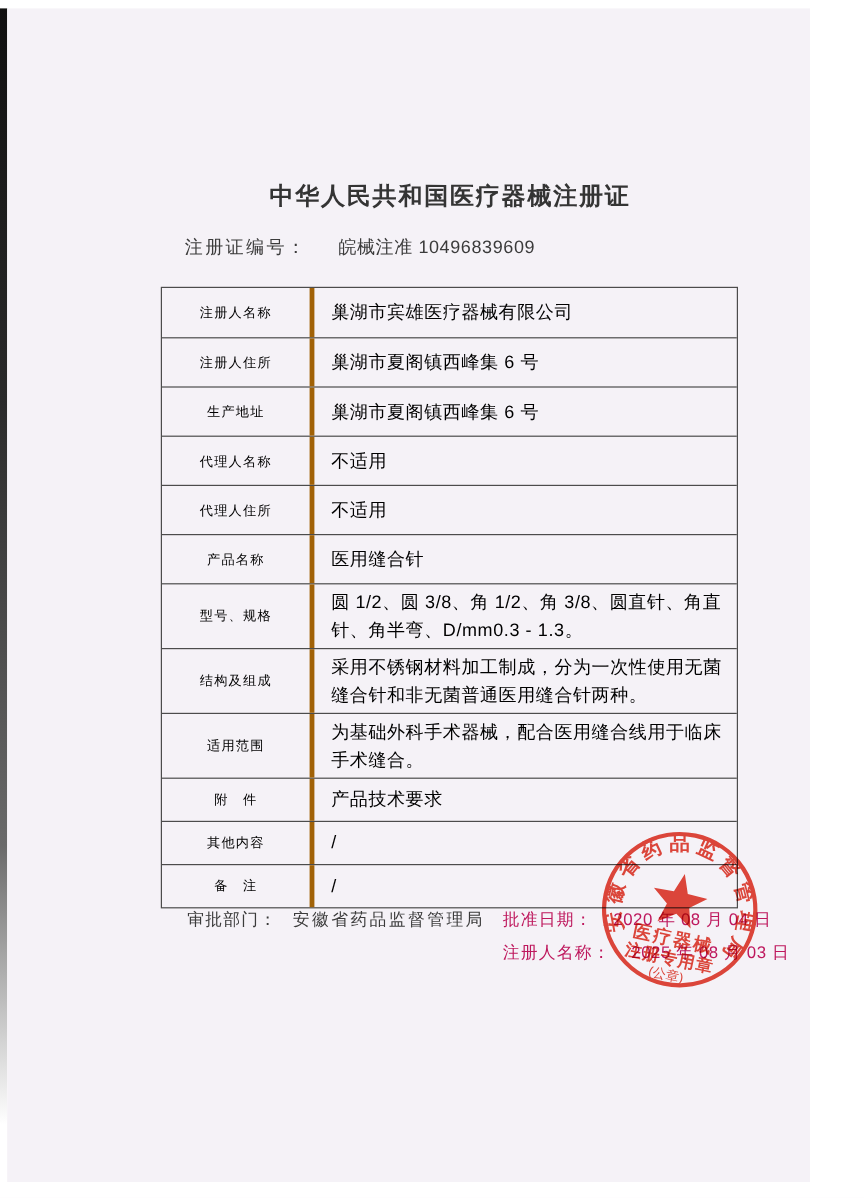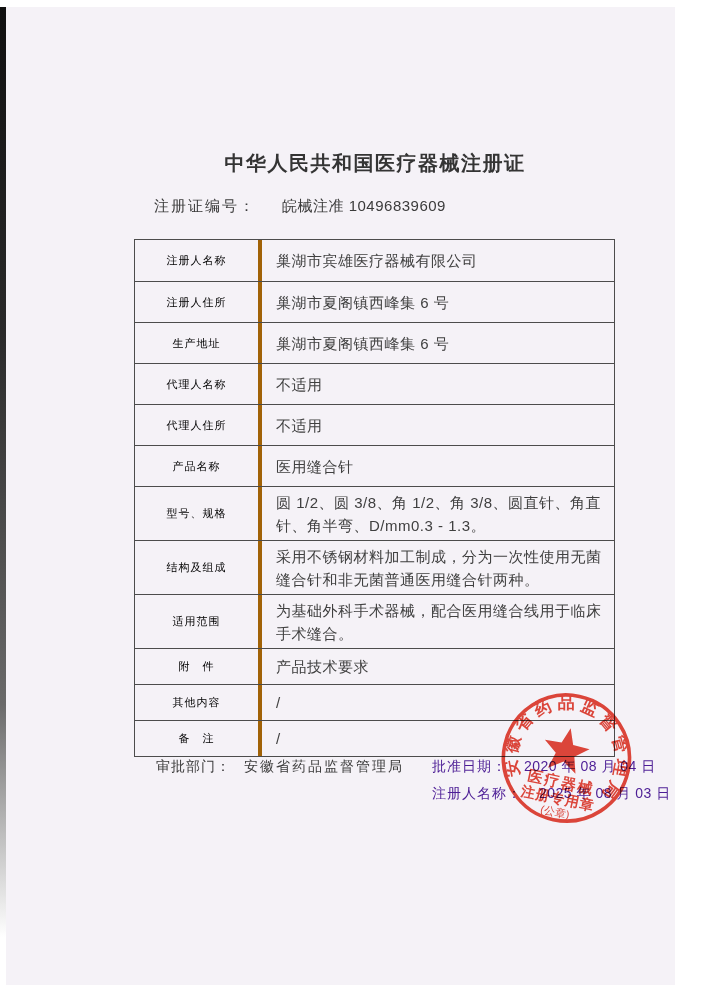--- a/index.html
+++ b/index.html
@@ -40,31 +40,31 @@
   .r-sm{height:36px;text-align:center;}
   .tlabel{
     width:127px;flex:0 0 127px;box-sizing:border-box;
     border-right:4px solid #a16207;
     display:flex;align-items:center;justify-content:center;
     font-size:11px;color:#000000;letter-spacing:1px;
   }
   .tvalue{
     flex:1;display:flex;align-items:center;
     padding:2px 8px 2px 14px;box-sizing:border-box;
-    font-size:15px;line-height:23px;color:#404040;letter-spacing:0.5px;
+    font-size:15px;line-height:23px;color:#000000;letter-spacing:0.5px;
   }
   .footer-dept{
     position:absolute;left:150px;top:751px;display:flex;align-items:baseline;
     font-size:14px;color:#3b3b3b;text-align:right;
   }
   .footer-dept .lbl{letter-spacing:1px;}
   .footer-dept .val{margin-left:13px;letter-spacing:2px;}
   .footer-date1,.footer-date2{
     position:absolute;left:413px;display:flex;align-items:center;
-    font-size:14px;color:#4c1d95;margin-left:13px;
+    font-size:14px;color:#be185d;
   }
   .footer-date1{top:751px;}
   .footer-date2{top:778px;}
   .footer-date1 .lbl,.footer-date2 .lbl{letter-spacing:1px;}
   .footer-date1 .val,.footer-date2 .val{margin-left:17px;letter-spacing:0.5px;}
   .stamp{
     position:absolute;left:478px;top:671px;width:164px;height:164px;
     transform:rotate(12deg);
     mix-blend-mode:multiply;opacity:0.9;
   }

